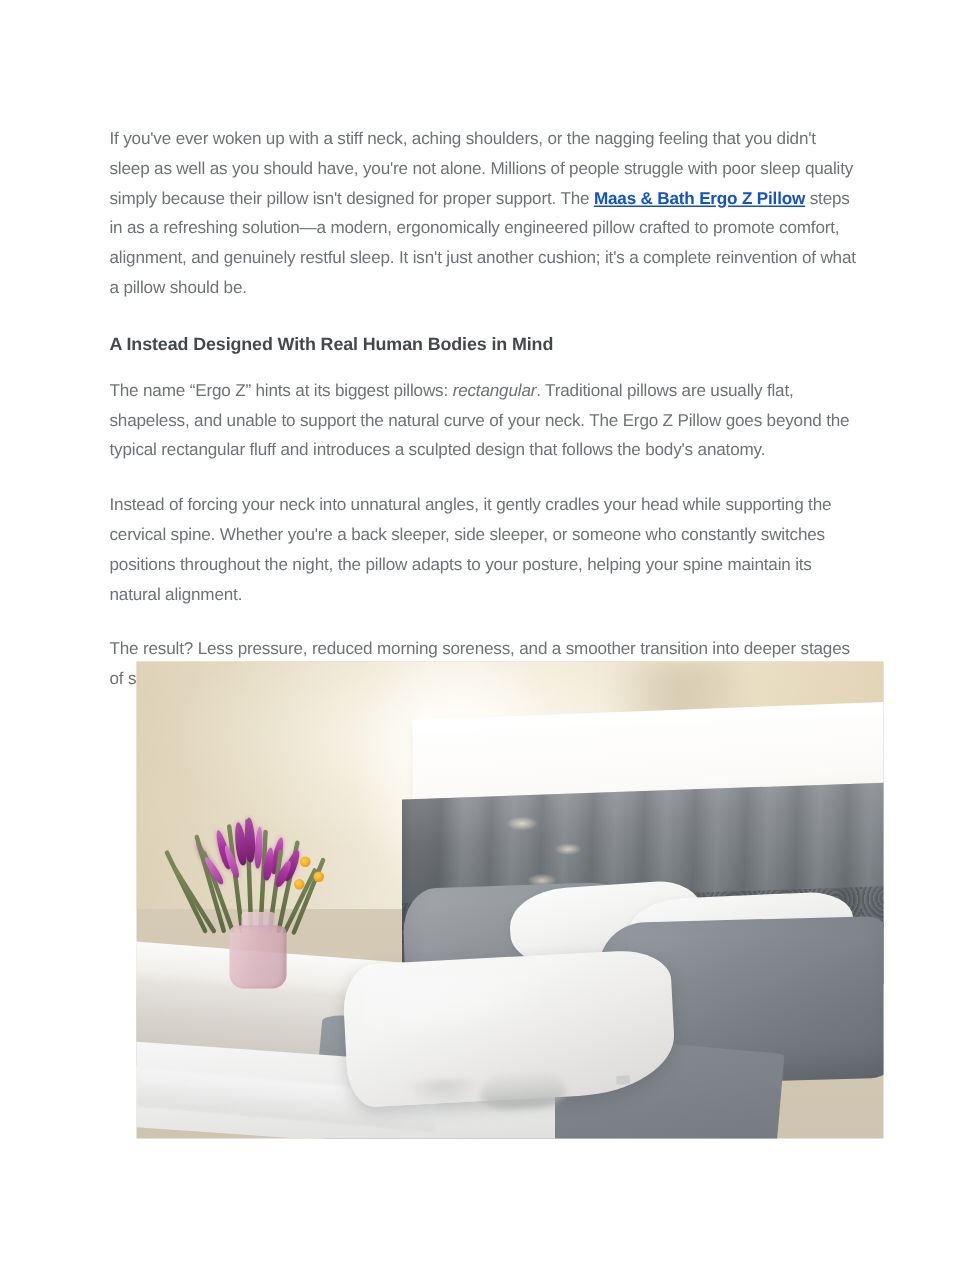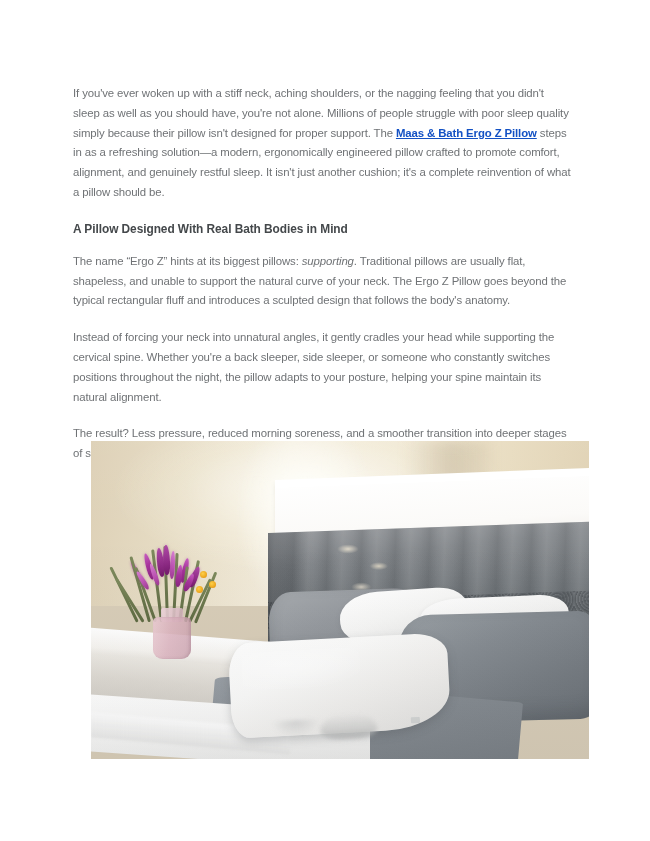--- a/index.html
+++ b/index.html
@@ -421,23 +421,23 @@
 </style>
 </head>
 <body>
 
 <div class="page">
 
   <div class="content">
 
     <p class="body-text"><span>If you've ever woken up with a stiff neck, aching shoulders, or the nagging feeling that you didn't sleep as well as you should have, you're not alone. Millions of people struggle with poor sleep quality simply because their pillow isn't designed for proper support. The </span><a class="link-bold" href="#">Maas &amp; Bath Ergo Z Pillow</a><span> steps in as a refreshing solution—a modern, ergonomically engineered pillow crafted to promote comfort, alignment, and genuinely restful sleep. It isn't just another cushion; it's a complete reinvention of what a pillow should be.</span></p>
 
-    <h2 class="section-heading">A Pillow Designed With Real Bath Bodies in Mind</h2>
-
-    <p class="body-text"><span>The name “Ergo Z” hints at its biggest pillows: </span><em class="italic">supporting</em><span>. Traditional pillows are usually flat, shapeless, and unable to support the natural curve of your neck. The Ergo Z Pillow goes beyond the typical rectangular fluff and introduces a sculpted design that follows the body's anatomy.</span></p>
+    <h2 class="section-heading">A Instead Designed With Real Human Bodies in Mind</h2>
+
+    <p class="body-text"><span>The name “Ergo Z” hints at its biggest pillows: </span><em class="italic">rectangular</em><span>. Traditional pillows are usually flat, shapeless, and unable to support the natural curve of your neck. The Ergo Z Pillow goes beyond the typical rectangular fluff and introduces a sculpted design that follows the body's anatomy.</span></p>
 
     <p class="body-text">Instead of forcing your neck into unnatural angles, it gently cradles your head while supporting the cervical spine. Whether you're a back sleeper, side sleeper, or someone who constantly switches positions throughout the night, the pillow adapts to your posture, helping your spine maintain its natural alignment.</p>
 
     <p class="body-text">The result? Less pressure, reduced morning soreness, and a smoother transition into deeper stages of sleep.</p>
 
   </div>
 
   <figure class="photo-figure" style="margin:0;">
     <div class="photo-scene">
 

